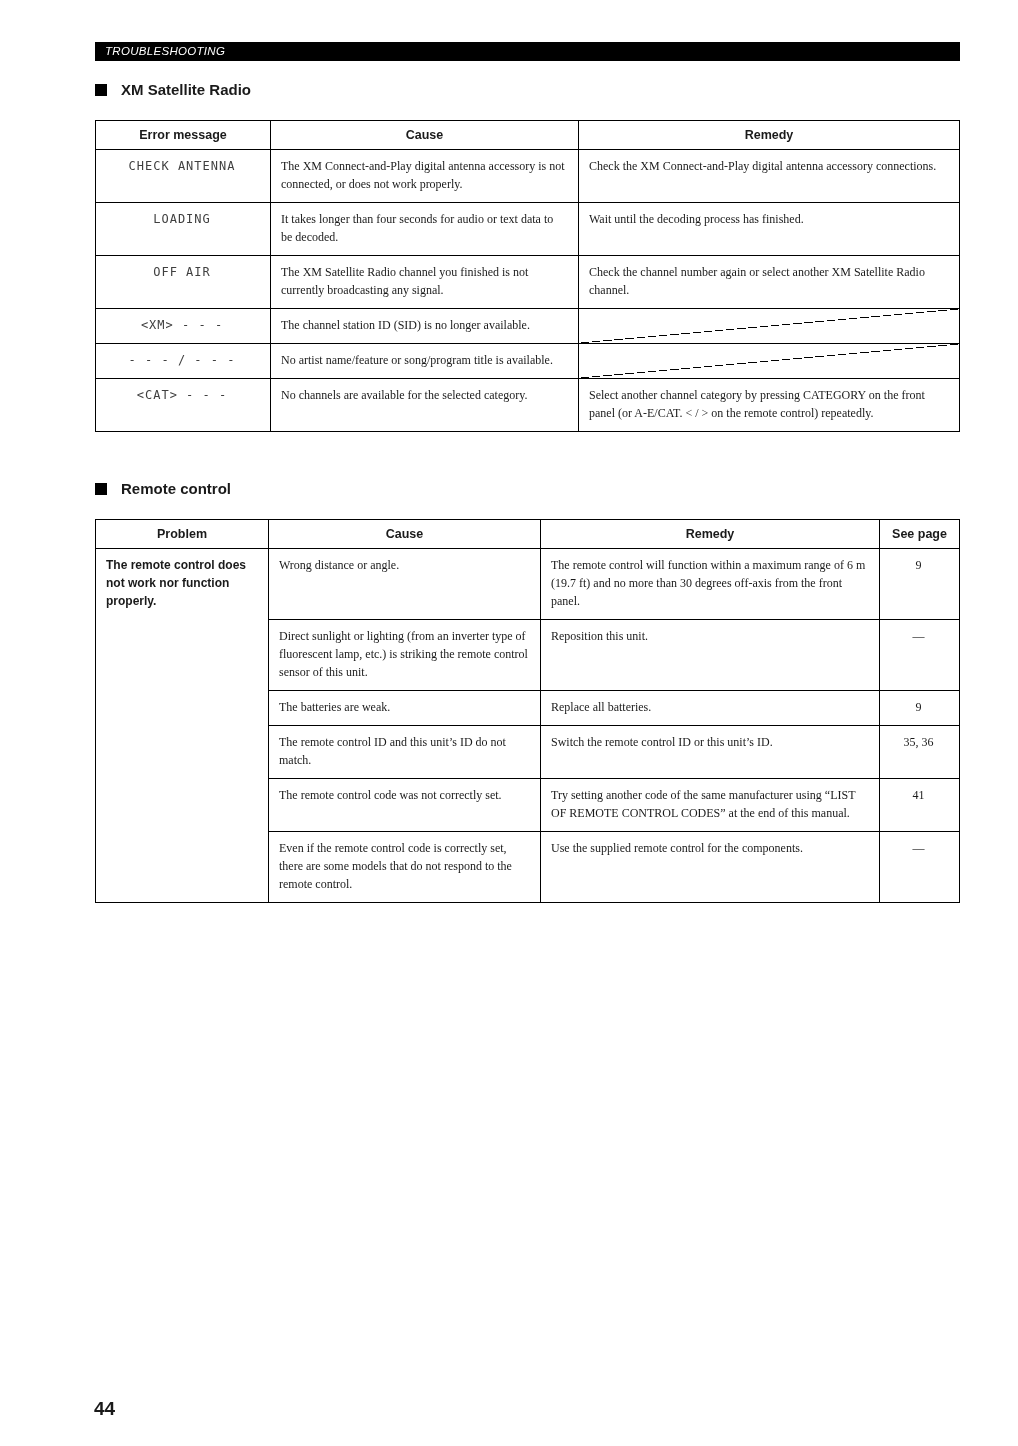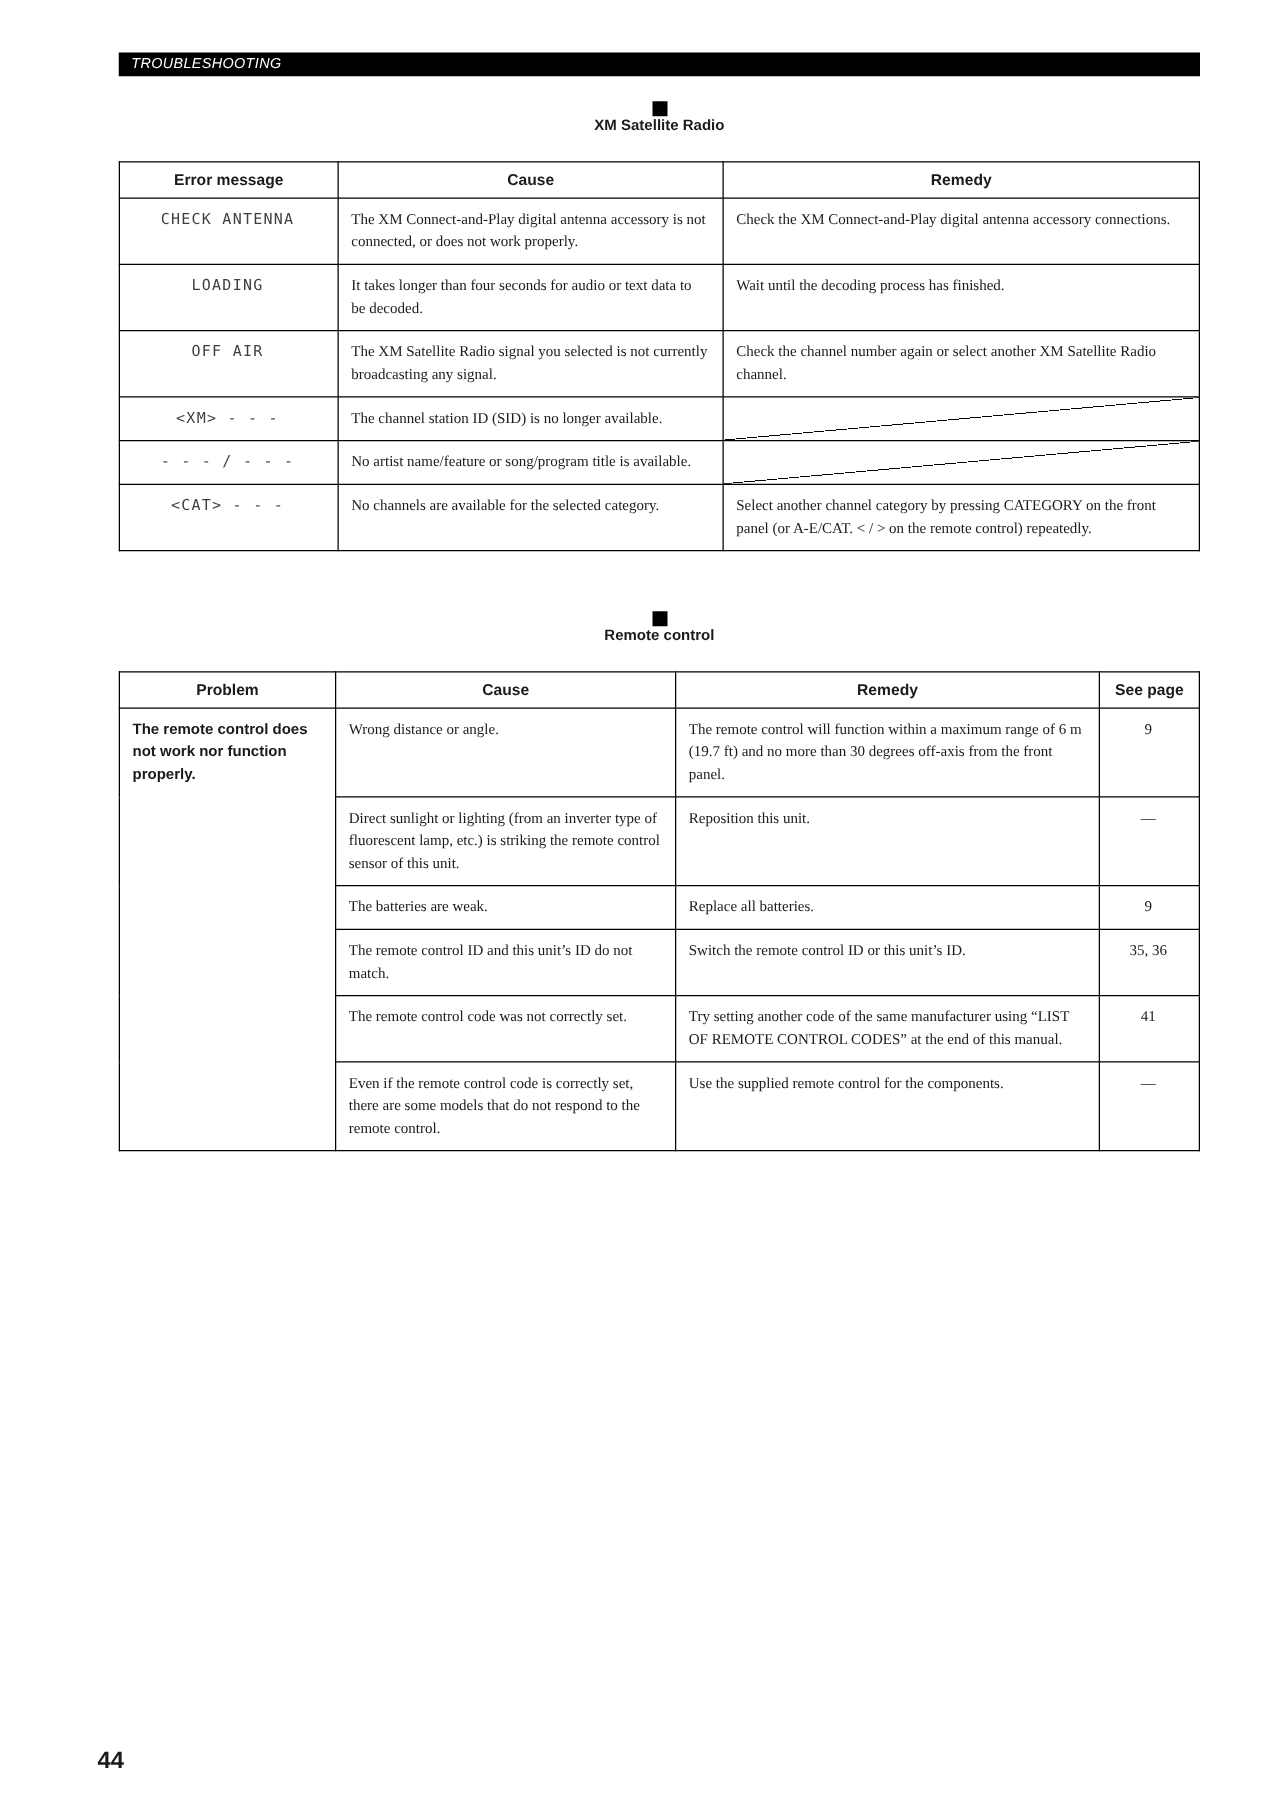--- a/index.html
+++ b/index.html
@@ -21,26 +21,26 @@
     font-style: italic;
     font-weight: normal;
     font-size: 11.5px;
     letter-spacing: 0.3px;
     padding: 3px 0 4px 10px;
     width: 100%;
   }
   .section-heading {
     display: flex;
     align-items: center;
-    font-family: "Liberation Sans", sans-serif;
-    font-weight: bold;
-    font-size: 12px;
+    gap: 14px;
+    font-family: "Liberation Sans", sans-serif;
+    font-weight: bold;
+    font-size: 15px;
     margin-top: 20px;
     margin-bottom: 22px;
-    flex-direction: column;
   }
   .bullet {
     display: inline-block;
     width: 12px;
     height: 12px;
     background: #000000;
     flex: 0 0 auto;
   }
   table.tbl {
     border-collapse: collapse;
@@ -87,21 +87,21 @@
     line-height: 1.45;
   }
   td.page-cell {
     text-align: center;
     vertical-align: middle;
     font-size: 12px;
   }
   .gap-after-table { height: 28px; }
   .page-number {
     position: absolute;
-    left: 78px;
+    left: 94px;
     bottom: 26px;
     font-family: "Liberation Sans", sans-serif;
     font-weight: bold;
     font-size: 19px;
   }
 </style>
 </head>
 <body>
 
 <div class="page">
@@ -134,21 +134,21 @@
         <td>The XM Connect-and-Play digital antenna accessory is not connected, or does not work properly.</td>
         <td>Check the XM Connect-and-Play digital antenna accessory connections.</td>
       </tr>
       <tr>
         <td class="lcd">LOADING</td>
         <td>It takes longer than four seconds for audio or text data to be decoded.</td>
         <td>Wait until the decoding process has finished.</td>
       </tr>
       <tr>
         <td class="lcd">OFF AIR</td>
-        <td>The XM Satellite Radio signal you selected is not currently broadcasting any signal.</td>
+        <td>The XM Satellite Radio channel you finished is not currently broadcasting any signal.</td>
         <td>Check the channel number again or select another XM Satellite Radio channel.</td>
       </tr>
       <tr>
         <td class="lcd">&lt;XM&gt; - - -</td>
         <td>The channel station ID (SID) is no longer available.</td>
         <td class="diag"></td>
       </tr>
       <tr>
         <td class="lcd">- - -  /  - - -</td>
         <td>No artist name/feature or song/program title is available.</td>

